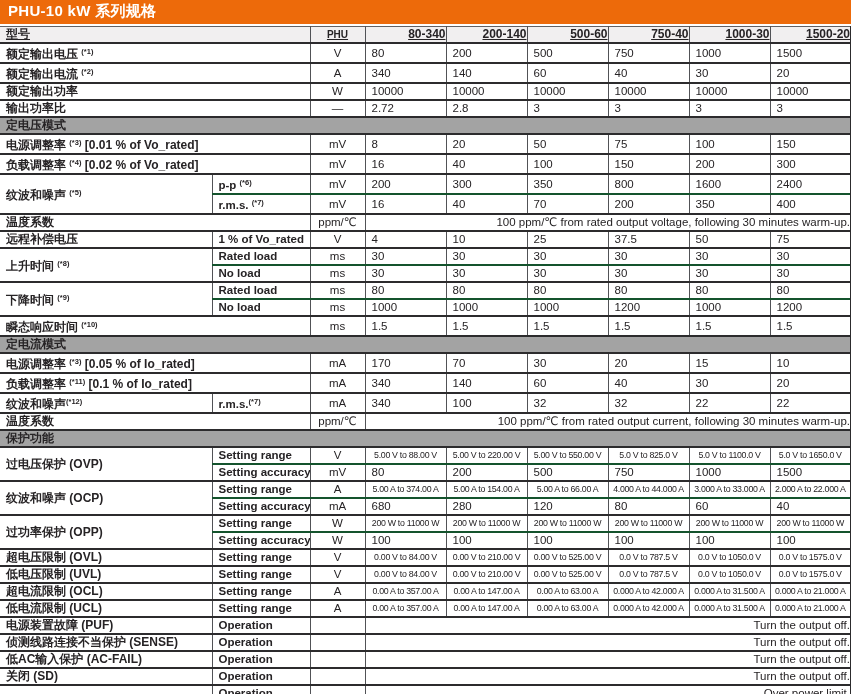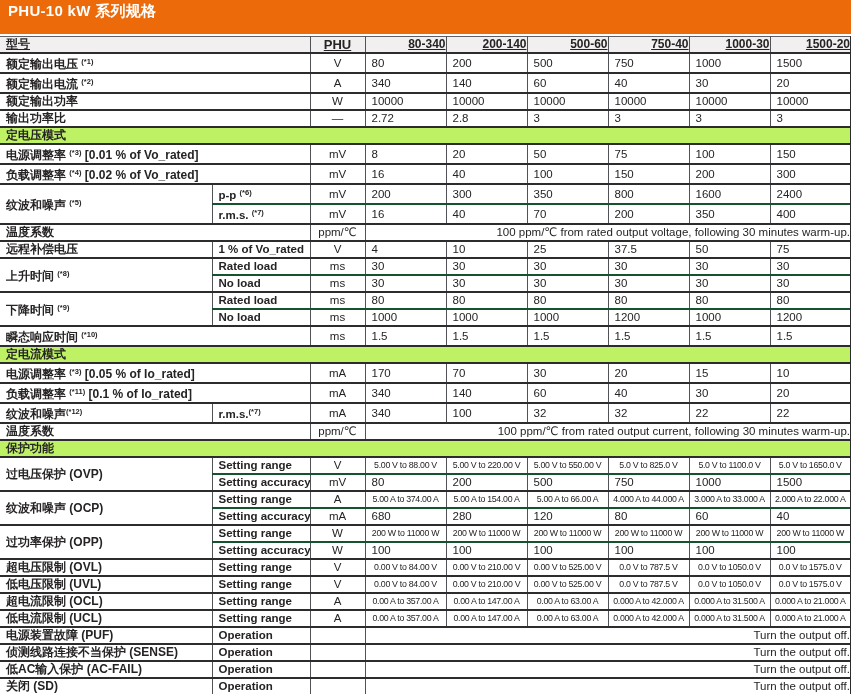--- a/index.html
+++ b/index.html
@@ -4,21 +4,21 @@
 <style>
   html,body{margin:0;padding:0;background:#ffffff;}
   body{
     width:851px;height:694px;overflow:hidden;
     font-family:"Liberation Sans","DejaVu Sans",sans-serif;
     color:#262325;
     -webkit-font-smoothing:antialiased;
   }
   .titlebar{
     background:var(--accent,#ED6A0A);
-    height:34px;line-height:22px;
+    height:24px;line-height:22px;
     color:#ffffff;font-weight:bold;font-size:15px;
     padding-left:8px;box-sizing:border-box;
     letter-spacing:.3px;
     margin-bottom:2px;
   }
   .tblwrap{border-bottom:3px solid #141414;}
   table{
     width:851px;border-collapse:collapse;table-layout:fixed;
   }
   td{
@@ -36,23 +36,23 @@
   tr.cont td{border-top:2px solid #14532d;}
   td:last-child{border-right:2px solid #2c2b2d;}
   td.lbl{font-weight:bold;font-size:12px;}
   td.sub{font-weight:bold;font-size:11.5px;}
   td.unit{text-align:center;padding:0;}
   td.val{padding-left:6px;}
   td.val.small{font-size:8.8px;letter-spacing:-0.3px;text-align:center;padding:0 1px;margin-left:24px;}
   td.spanval{padding-left:6px;text-align:right;}
   tr.hdr td{background:#F1EFF0;font-weight:bold;font-size:12px;text-decoration:underline;}
   tr.hdr td.model{text-align:right;padding:0;}
-  tr.hdr td.unit{font-size:13px;}
+  tr.hdr td.unit{font-size:10px;}
   tr.sectionrow td{
-    background:#bef264;font-weight:bold;font-size:12px;
+    background:#a3a3a3;font-weight:bold;font-size:12px;
     border-top:2px solid #2c2b2d;
   }
   sup{font-size:7.5px;vertical-align:4px;letter-spacing:0;}
 </style>
 </head>
 <body>
 
 <div class="titlebar">
   <span>PHU-10 kW 系列规格</span>
 </div>

